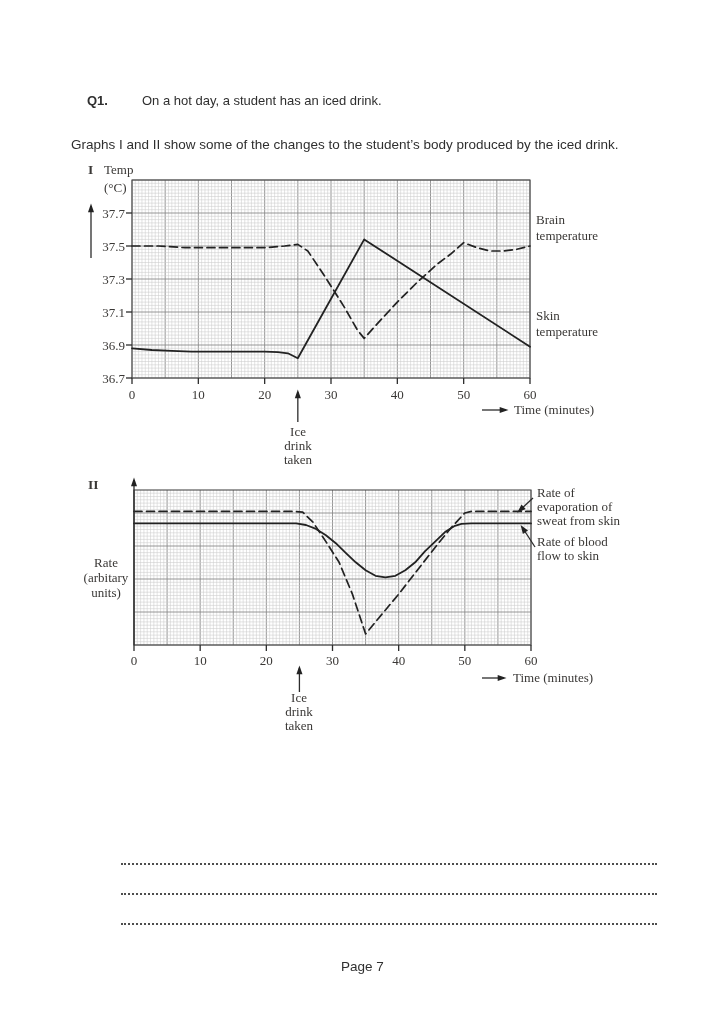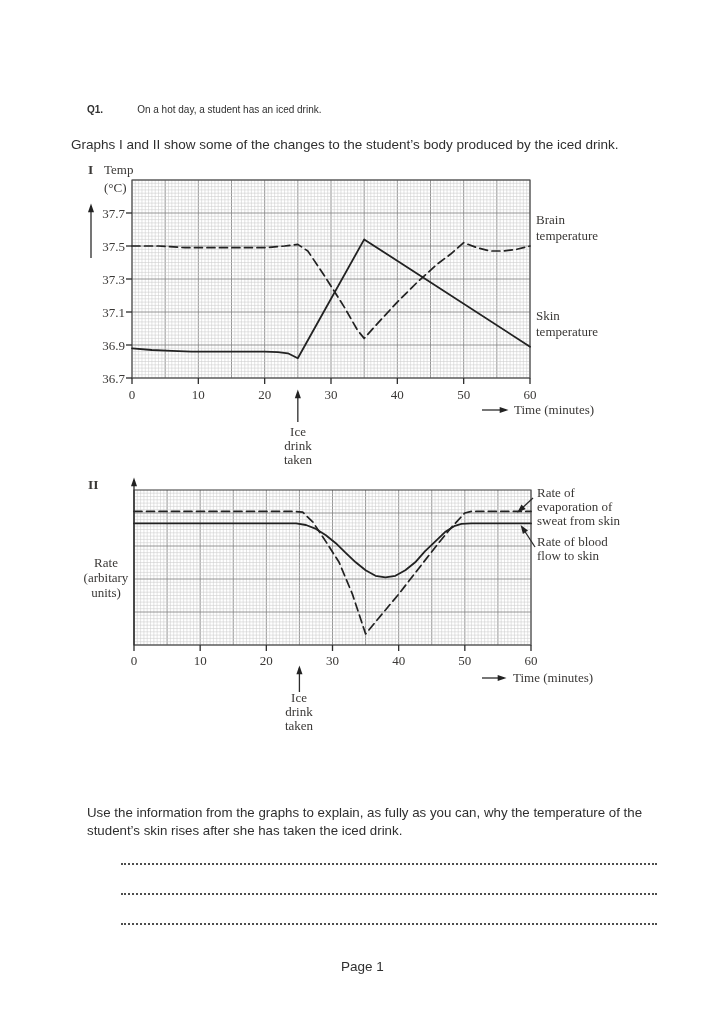--- a/index.html
+++ b/index.html
@@ -1,20 +1,20 @@
 <!DOCTYPE html>
 <html><head>
 <meta charset="utf-8">
 <style>
   html,body { margin:0; padding:0; background:#ffffff; }
   .page {
     position:relative; width:725px; height:1024px; background:#ffffff;
     font-family:"Liberation Sans", sans-serif; color:#2f2f2f; overflow:hidden;
   }
-  .qrow { position:absolute; left:87px; top:104px; font-size:10px; }
+  .qrow { position:absolute; left:87px; top:93px; font-size:13px; }
   .qnum { font-weight:bold; margin-right:34px; }
   .intro { position:absolute; left:71px; top:137px; font-size:13.5px; }
   .prompt { position:absolute; left:87px; top:804px; font-size:13.3px; line-height:18px; }
   .dotline { position:absolute; left:121px; width:536px; height:0; border-top:2px dotted #4d4d4d; }
   .footer { position:absolute; left:0; top:959px; width:725px; text-align:center; font-size:13.5px; }
   svg.graph { position:absolute; overflow:visible; }
   svg text { font-family:"Liberation Serif", serif; font-size:13px; fill:#3a3836; }
   svg text.b { font-weight:bold; font-size:13.5px; }
   svg text.mid { text-anchor:middle; }
   svg text.end { text-anchor:end; }
@@ -484,24 +484,20 @@
     <text x="467" y="41">evaporation of</text>
     <text x="467" y="55">sweat from skin</text>
     <text x="467" y="76">Rate of blood</text>
     <text x="467" y="90">flow to skin</text>
     <text x="229" y="232" class="mid">Ice</text>
     <text x="229" y="246" class="mid">drink</text>
     <text x="229" y="260" class="mid">taken</text>
     <text x="443" y="212">Time (minutes)</text>
   </svg>
 
-  <div class="prompt">
-    <div>Use the information from the graphs to explain, as fully as you can, why the temperature of the</div>
-    <div>student’s skin rises after she has taken the iced drink.</div>
-  </div>
 
   <div class="dotline" style="top:863px"></div>
   <div class="dotline" style="top:893px"></div>
   <div class="dotline" style="top:923px"></div>
 
-  <div class="footer">Page 1</div>
+  <div class="footer">Page 7</div>
 
 </div>
 
 </body></html>

